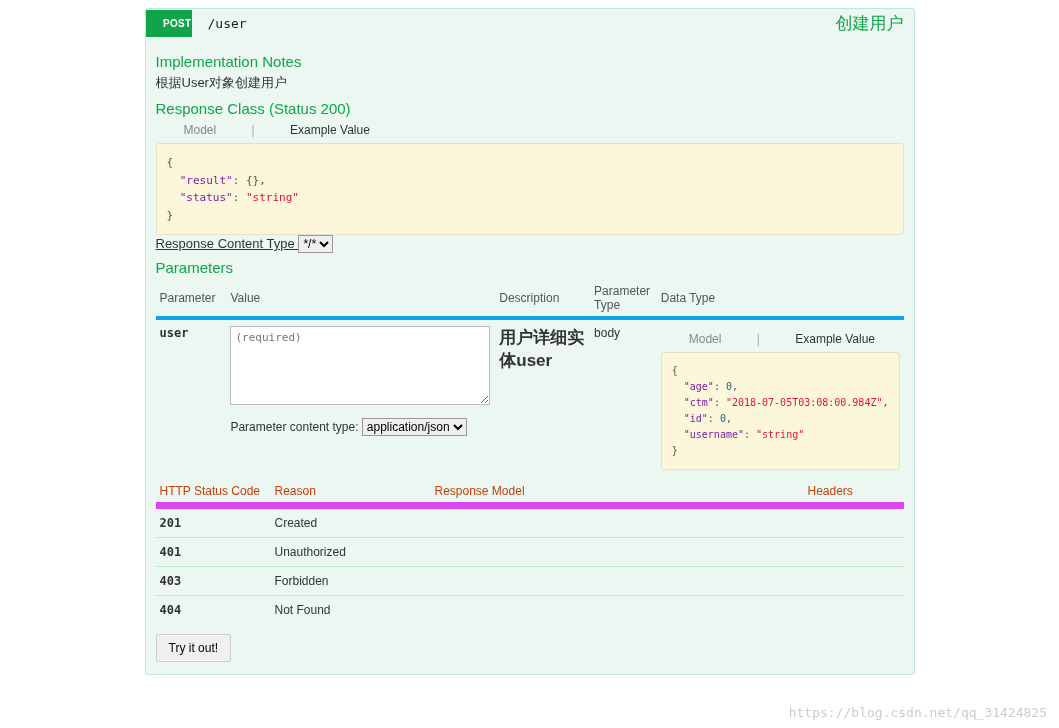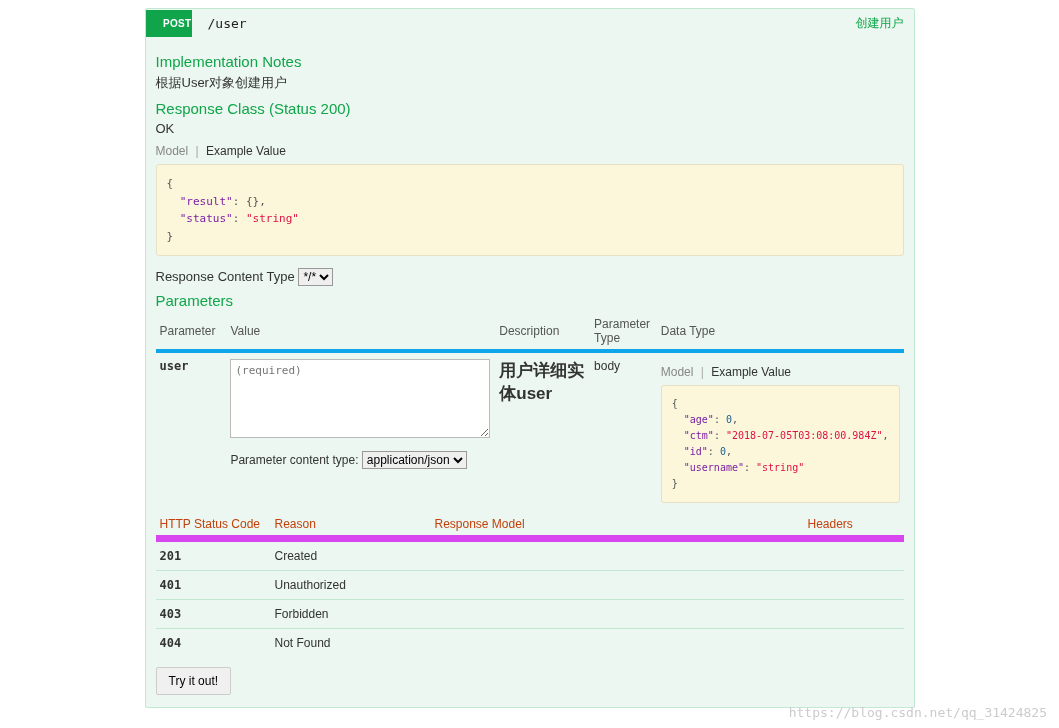--- a/index.html
+++ b/index.html
@@ -41,21 +41,21 @@
   .op-post .op-method { background: #10a54a; }
   .op-path {
     flex: 1;
     padding-left: 16px;
     color: #222;
     font-family: monospace;
     font-size: 13px;
   }
   .op-summary {
     padding-right: 10px;
-    font-size: 12px;
+    font-size: 17px;
   }
   .op-post .op-summary { color: #10a54a; }
   .op-body {
     padding: 10px 10px 12px 10px;
   }
   .section-heading {
     color: #10a54a;
     font-size: 15px;
     font-weight: normal;
     margin-top: 6px;
@@ -67,20 +67,21 @@
     margin-bottom: 8px;
   }
   .model-tabs {
     margin-top: 6px;
     margin-bottom: 6px;
     font-size: 12px;
   }
   .model-tabs span {
     cursor: pointer;
     color: #888;
+    margin-left: 28px;
   }
   .model-tabs .sep {
     color: #aaa;
     padding: 0 4px;
     cursor: default;
   }
   .model-tabs .active {
     color: #333;
   }
   .code-box {
@@ -91,22 +92,22 @@
     font-family: monospace;
     font-size: 11px;
     white-space: pre;
     color: #555;
     line-height: 1.6;
   }
   .code-box .key { color: #7b1fa2; }
   .code-box .str { color: #d14; }
   .code-box .num { color: #195f91; }
   .content-type-row {
-    margin-top: 12px;
     font-size: 13px;
+    text-decoration: underline;
   }
   .content-type-row select {
     font-size: 12px;
     border: 1px solid #999;
   }
   table.params {
     width: 100%;
     border-collapse: collapse;
     margin-top: 4px;
     font-size: 12px;
@@ -193,21 +194,20 @@
       <div class="op-method">POST</div>
       <div class="op-path">/user</div>
       <div class="op-summary">创建用户</div>
     </div>
     <div class="op-body">
 
       <div class="section-heading">Implementation Notes</div>
       <div class="plain-text">根据User对象创建用户</div>
 
       <div class="section-heading">Response Class (Status 200)</div>
-      <div class="plain-text">OK</div>
 
       <div class="model-tabs">
         <span>Model</span>
         <span class="sep">|</span>
         <span class="active">Example Value</span>
       </div>
 
       <div class="code-box">{
   <span class="key">"result"</span>: {},
   <span class="key">"status"</span>: <span class="str">"string"</span>

